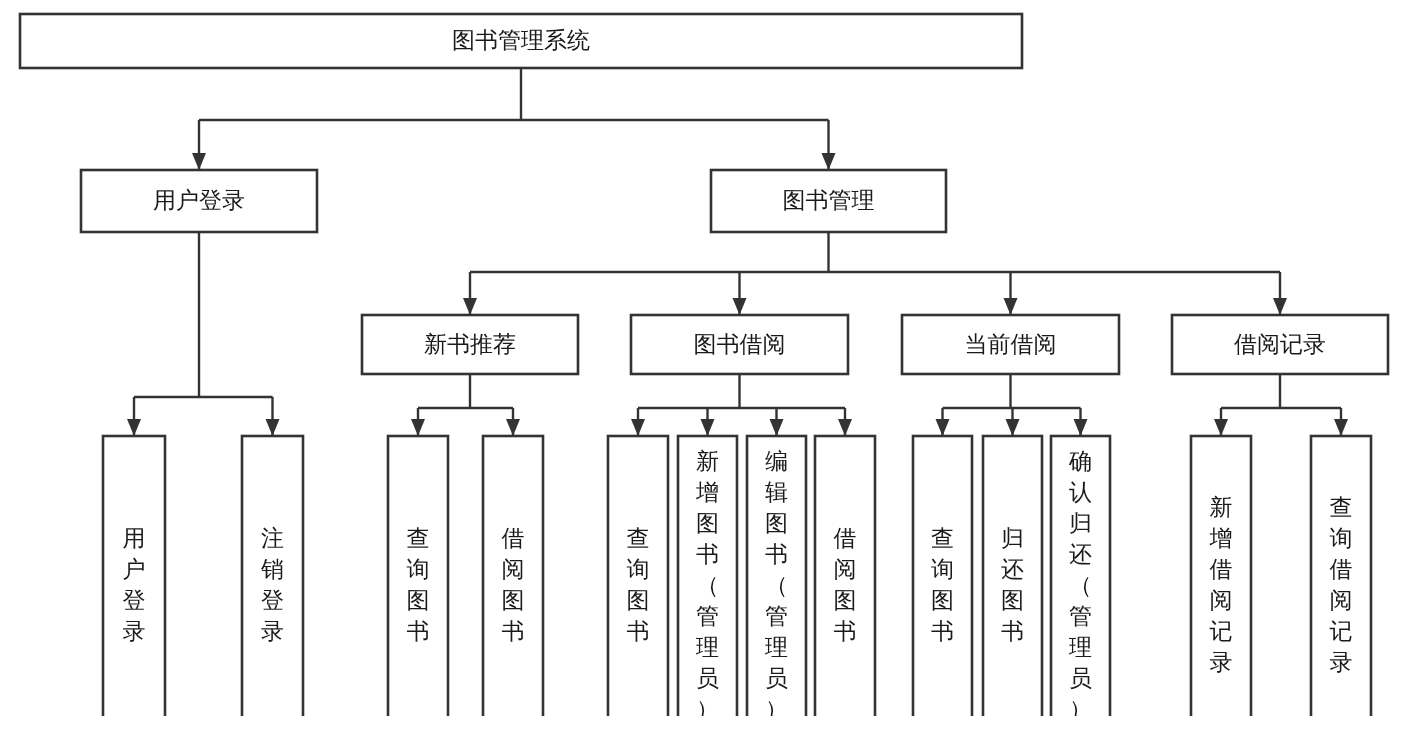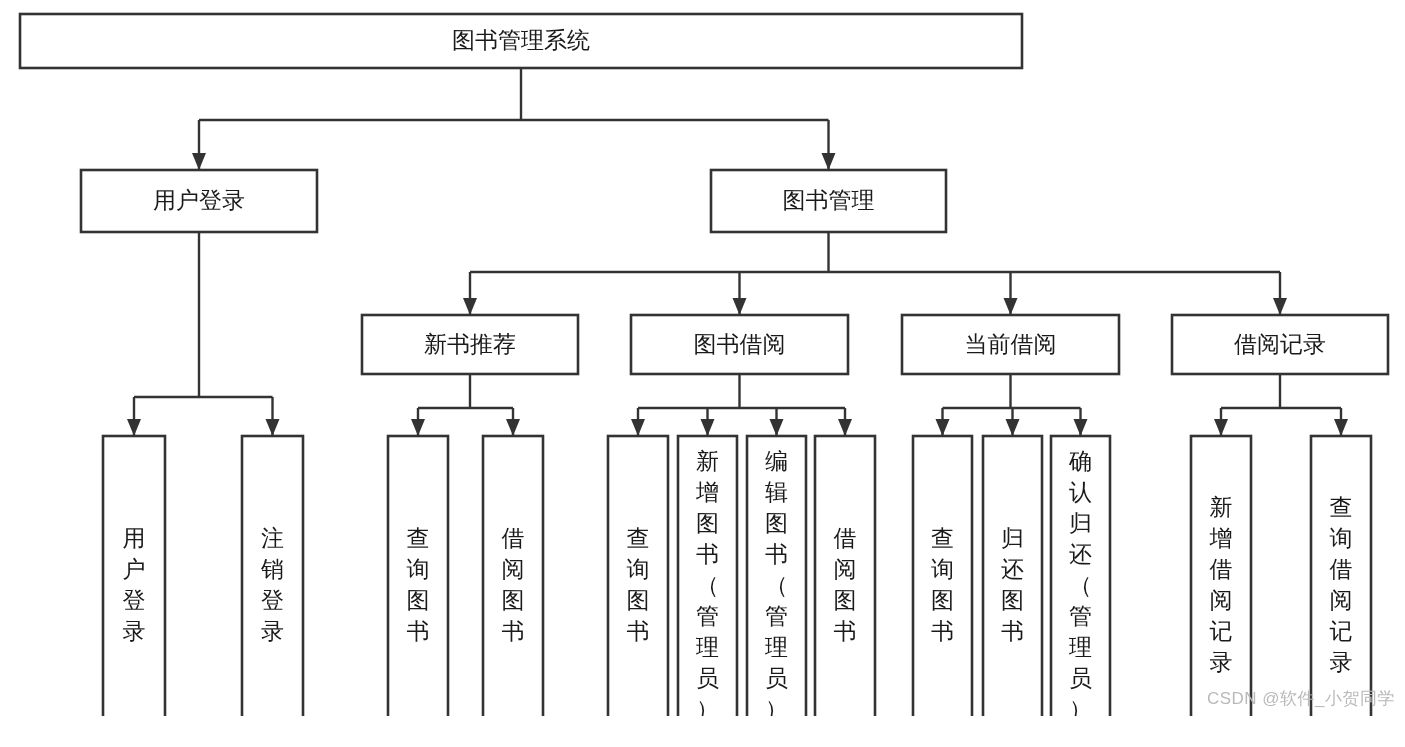--- a/index.html
+++ b/index.html
@@ -205,14 +205,13 @@
           <rect x="1191" y="436" width="60" height="296" class="node-rect"></rect>
           <text x="1221" class="node-label-v"><tspan x="1221" y="515.18">新</tspan><tspan x="1221" y="546.18">增</tspan><tspan x="1221" y="577.18">借</tspan><tspan x="1221" y="608.18">阅</tspan><tspan x="1221" y="639.18">记</tspan><tspan x="1221" y="670.18">录</tspan></text>
         </g>
         <g>
           <rect x="1311" y="436" width="60" height="296" class="node-rect"></rect>
           <text x="1341" class="node-label-v"><tspan x="1341" y="515.18">查</tspan><tspan x="1341" y="546.18">询</tspan><tspan x="1341" y="577.18">借</tspan><tspan x="1341" y="608.18">阅</tspan><tspan x="1341" y="639.18">记</tspan><tspan x="1341" y="670.18">录</tspan></text>
         </g>
       </g>
   </svg>
 
-  <div class="watermark">CSDN @软件_小贺同学</div>
 </div>
 
 </body></html>

